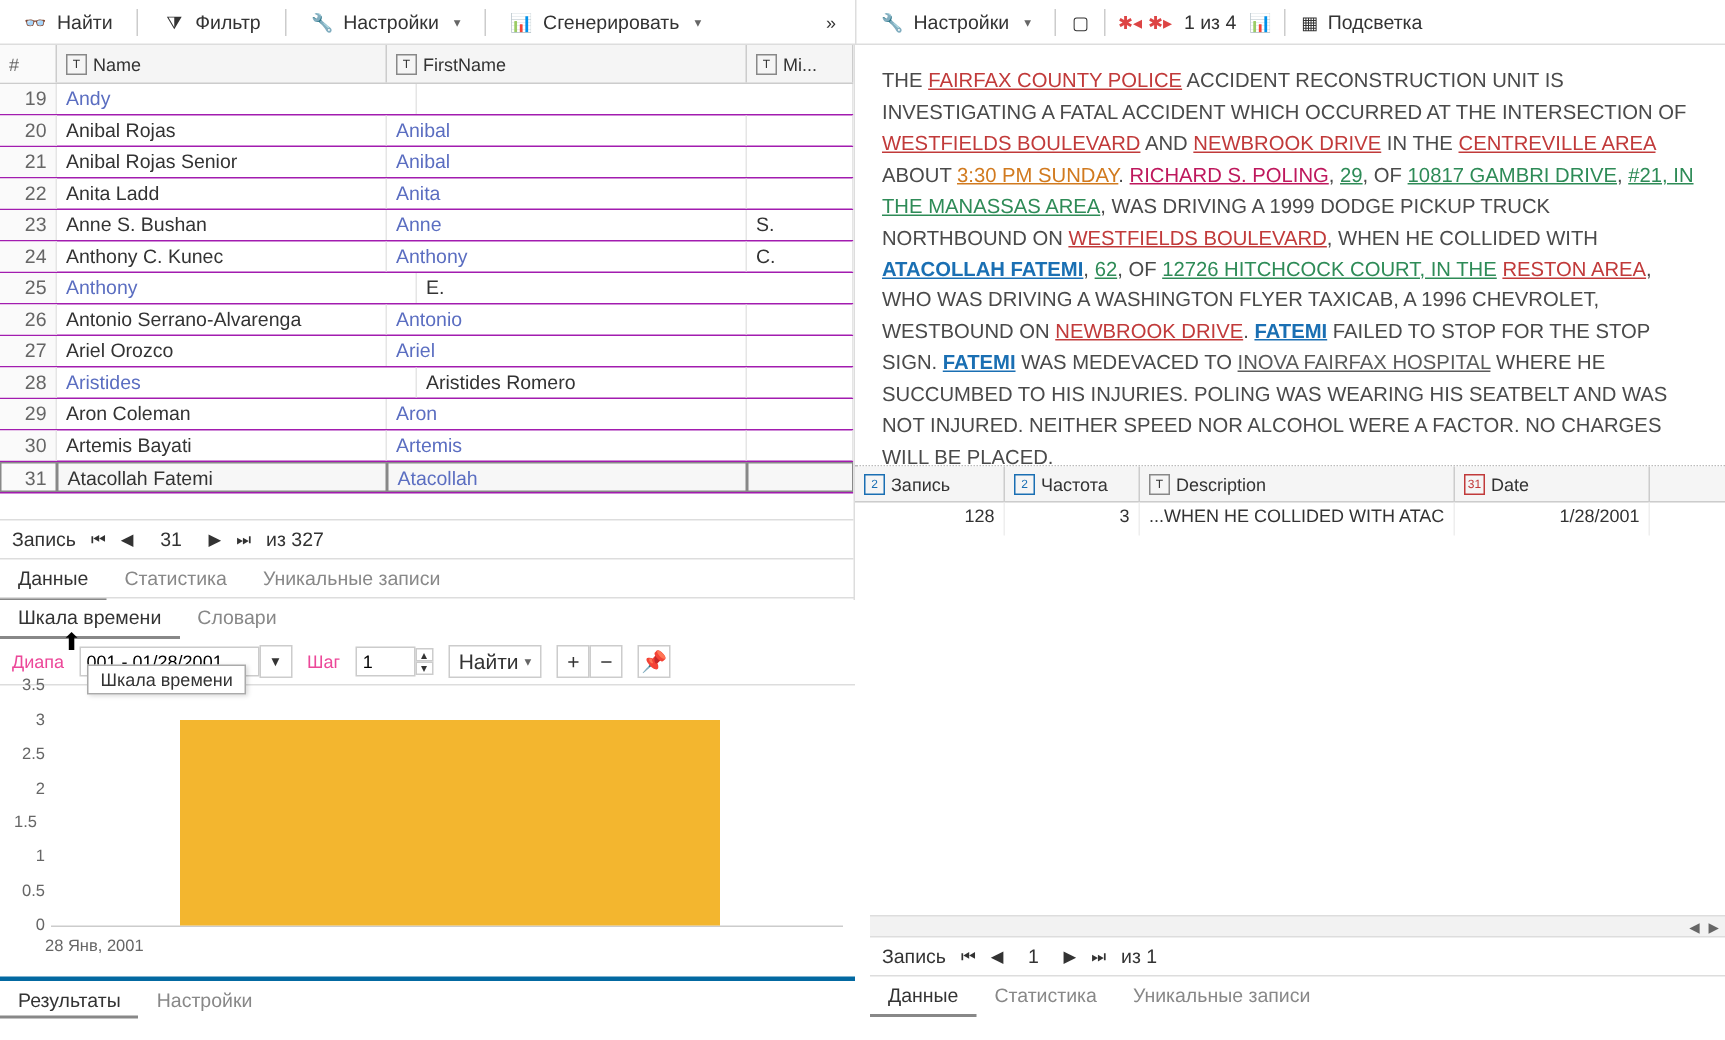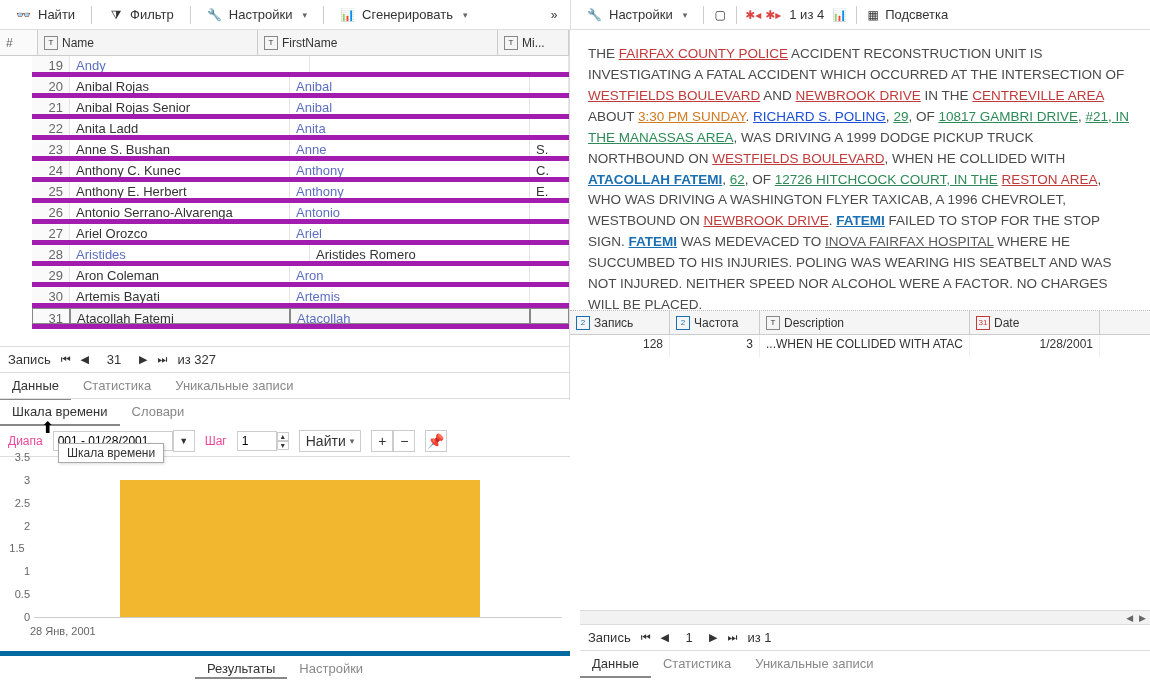--- a/index.html
+++ b/index.html
@@ -8,61 +8,61 @@
 .toolbar-item { display: flex; align-items: center; gap: 6px; padding: 4px 8px; cursor: pointer; white-space: nowrap; }
 .toolbar-sep { width: 1px; height: 18px; background: #ccc; margin: 0 4px; }
 .icon { display: inline-flex; width: 16px; height: 16px; align-items: center; justify-content: center; font-size: 12px; }
 .main { display: flex; height: 370px; }
 .left-pane { width: 570px; border-right: 1px solid #ddd; display: flex; flex-direction: column; }
 .right-pane { flex: 1; display: flex; flex-direction: column; padding: 0; }
 .grid { flex: 1; overflow: hidden; }
 .grid-head { display: flex; background: #f5f5f5; border-bottom: 1px solid #ccc; height: 26px; }
 .grid-head .cell { border-right: 1px solid #ccc; padding: 4px 6px; display: flex; align-items: center; gap: 4px; font-size: 12px; }
 .grid-body { overflow-y: auto; height: 294px; }
-.grid-row { display: flex; height: 21px; border-bottom: 5px solid #a21caf; margin-left: 32px; }
+.grid-row { display: flex; height: 21px; border-bottom: 1px solid #a21caf; }
 .grid-row .cell { border-right: 1px solid #e5e5e5; padding: 2px 6px; overflow: hidden; white-space: nowrap; text-overflow: ellipsis; }
 .grid-row.sel { background: #f7f7f7; }
 .grid-row.sel .cell { border: 1px solid #888; }
 .col-num { width: 38px; text-align: right; color: #666; background: #fafafa; }
 .col-name { width: 220px; }
 .col-first { width: 240px; }
 .col-mi { flex: 1; }
 .link { color: #5b6ec1; }
 .pager { display: flex; align-items: center; height: 26px; padding: 0 8px; gap: 10px; border-top: 1px solid #ddd; font-size: 13px; }
 .pager .nav { cursor: pointer; color: #333; font-size: 11px; }
 .tabs { display: flex; border-top: 1px solid #ddd; height: 28px; }
 .tab { padding: 5px 12px; cursor: pointer; color: #888; font-size: 13px; }
 .tab.active { color: #333; border-bottom: 2px solid #888; }
 .doc-text { padding: 14px 18px; line-height: 1.55; font-size: 13.5px; color: #4a4a4a; height: 280px; overflow: hidden; }
 .doc-text .hl-red { color: #c13a3a; text-decoration: underline; }
 .doc-text .hl-blue { color: #1a6fb3; text-decoration: underline; font-weight: 600; }
 .doc-text .hl-green { color: #2e8b57; text-decoration: underline; }
 .doc-text .hl-orange { color: #d17a1f; text-decoration: underline; }
 .doc-text .hl-grey { color: #5a5a5a; text-decoration: underline; }
-.doc-text .hl-blue2 { color: #1d4ed8; text-decoration: underline; }
+.doc-text .hl-blue2 { color: #be185d; text-decoration: underline; }
 .mini-grid { border-top: 1px dotted #bbb; }
 .mini-head { display: flex; background: #f5f5f5; border-bottom: 1px solid #ccc; height: 24px; }
 .mini-head .mcell { border-right: 1px solid #ccc; padding: 3px 6px; display: flex; align-items: center; gap: 4px; font-size: 12px; }
 .mini-row { display: flex; height: 22px; }
 .mini-row .mcell { border-right: 1px solid #eee; padding: 2px 6px; font-size: 12px; }
 .mc-rec { width: 100px; text-align: right; }
 .mc-freq { width: 90px; text-align: right; }
 .mc-desc { width: 210px; }
 .mc-date { width: 130px; text-align: right; }
 .bottom-left { position: absolute; left: 0; top: 398px; width: 570px; }
 .bottom-right { position: absolute; left: 580px; top: 610px; width: 570px; }
 .timeline-tabs { display: flex; height: 28px; }
 .timeline-bar { display: flex; align-items: center; gap: 10px; padding: 4px 8px; border-bottom: 1px solid #ddd; }
 .timeline-bar label { font-size: 12px; color: #ec4899; }
 .timeline-bar input { font-size: 12px; padding: 2px 4px; border: 1px solid #ccc; }
 .chart { position: relative; height: 190px; padding: 6px 8px 0 34px; }
 .chart .ylab { position: absolute; left: 4px; font-size: 11px; color: #666; width: 26px; text-align: right; }
 .chart .bar { position: absolute; background: #f3b62f; }
 .chart .xlab { position: absolute; font-size: 11px; color: #666; }
-.results-tabs { display: flex; height: 28px; border-top: 5px solid #0369a1; margin-top: 4px; justify-content: center; }
+.results-tabs { display: flex; height: 28px; border-top: 3px solid #0369a1; margin-top: 4px; }
 .btn-sq { border: 1px solid #ccc; width: 22px; height: 22px; display: inline-flex; align-items: center; justify-content: center; cursor: pointer; font-size: 14px; }
 .spinner { display: inline-flex; flex-direction: column; }
 .spinner .sbtn { width: 12px; height: 9px; font-size: 8px; line-height: 8px; text-align: center; border: 1px solid #ccc; cursor: pointer; }
 .tooltip { position: absolute; background: #fff; border: 1px solid #aaa; padding: 2px 8px; font-size: 12px; box-shadow: 1px 1px 3px rgba(0,0,0,0.15); }
 .cursor-img { position: absolute; font-size: 16px; color: #000; pointer-events: none; }
 .hscroll { height: 14px; background: #f2f2f2; border-top: 1px solid #ddd; display: flex; justify-content: flex-end; align-items: center; padding: 0 4px; gap: 6px; }
 .hscroll .arr { font-size: 9px; color: #666; cursor: pointer; }
 .tiny-icon { width: 14px; height: 14px; display: inline-block; border: 1px solid #888; font-size: 8px; text-align: center; line-height: 12px; }
 .drop-arrow::after { content: "▾"; font-size: 9px; margin-left: 4px; color: #666; }
 </style>
@@ -165,21 +165,20 @@
             <div class="cell col-mi">S.</div>
           </div>
           <div class="grid-row">
             <div class="cell col-num">24</div>
             <div class="cell col-name">Anthony C. Kunec</div>
             <div class="cell col-first link">Anthony</div>
             <div class="cell col-mi">C.</div>
           </div>
           <div class="grid-row">
             <div class="cell col-num">25</div>
-            <div class="cell col-name">Anthony E. Herbert</div>
             <div class="cell col-first link">Anthony</div>
             <div class="cell col-mi">E.</div>
           </div>
           <div class="grid-row">
             <div class="cell col-num">26</div>
             <div class="cell col-name">Antonio Serrano-Alvarenga</div>
             <div class="cell col-first link">Antonio</div>
             <div class="cell col-mi"></div>
           </div>
           <div class="grid-row">

